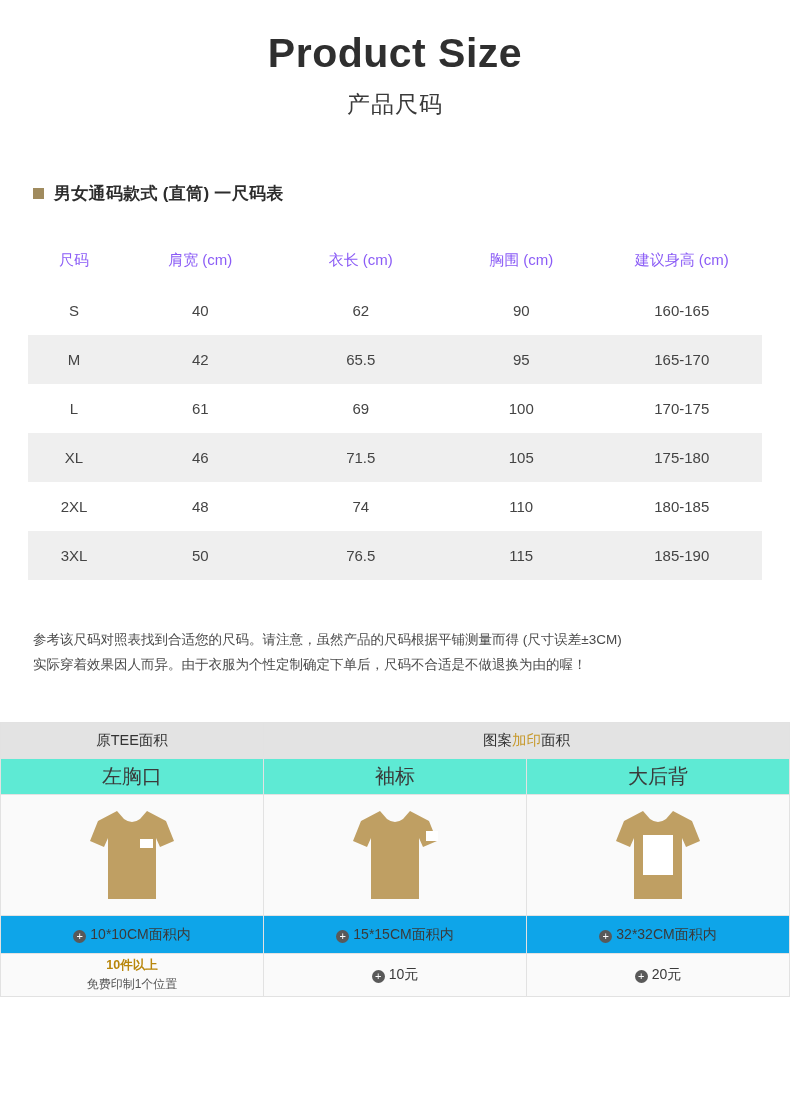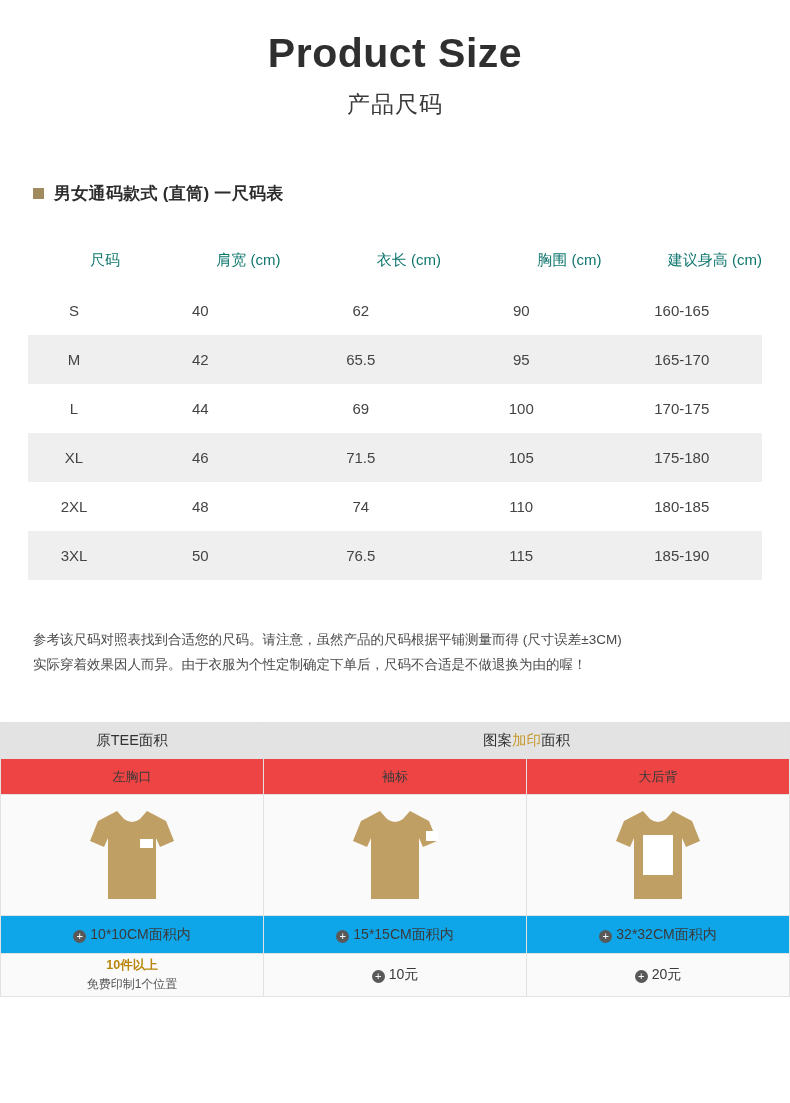--- a/index.html
+++ b/index.html
@@ -56,23 +56,23 @@
   }
   table.size {
     border-collapse: collapse;
     margin: 36px 0 0 28px;
     width: 734px;
     table-layout: fixed;
   }
   table.size th {
     font-weight: normal;
     font-size: 15px;
-    color: #0f766e;
+    color: #8b5cf6;
     padding: 10px 0 16px 0;
-    text-align: right;
+    text-align: center;
   }
   table.size td {
     text-align: center;
     font-size: 15px;
     color: #444;
     height: 47px;
     vertical-align: middle;
   }
   table.size tr.alt td {
     background: #efefef;
@@ -100,23 +100,23 @@
     font-size: 14px;
     color: #3a3a3a;
   }
   .row-head td {
     background: #e3e3e3;
     height: 33px;
     font-size: 14.5px;
     color: #333;
   }
   .row-sub td {
-    background: #ef4444;
+    background: #5eead4;
     height: 33px;
-    font-size: 13px;
+    font-size: 20px;
   }
   .row-img td {
     height: 120px;
     background: #fafafa;
     padding: 0;
   }
   .row-area td {
     height: 35px;
     background: #0ea5e9;
     font-size: 14px;
@@ -193,21 +193,21 @@
       </tr>
       <tr class="alt">
         <td class="first">M</td>
         <td>42</td>
         <td>65.5</td>
         <td>95</td>
         <td>165-170</td>
       </tr>
       <tr>
         <td class="first">L</td>
-        <td>44</td>
+        <td>61</td>
         <td>69</td>
         <td>100</td>
         <td>170-175</td>
       </tr>
       <tr class="alt">
         <td class="first">XL</td>
         <td>46</td>
         <td>71.5</td>
         <td>105</td>
         <td>175-180</td>

